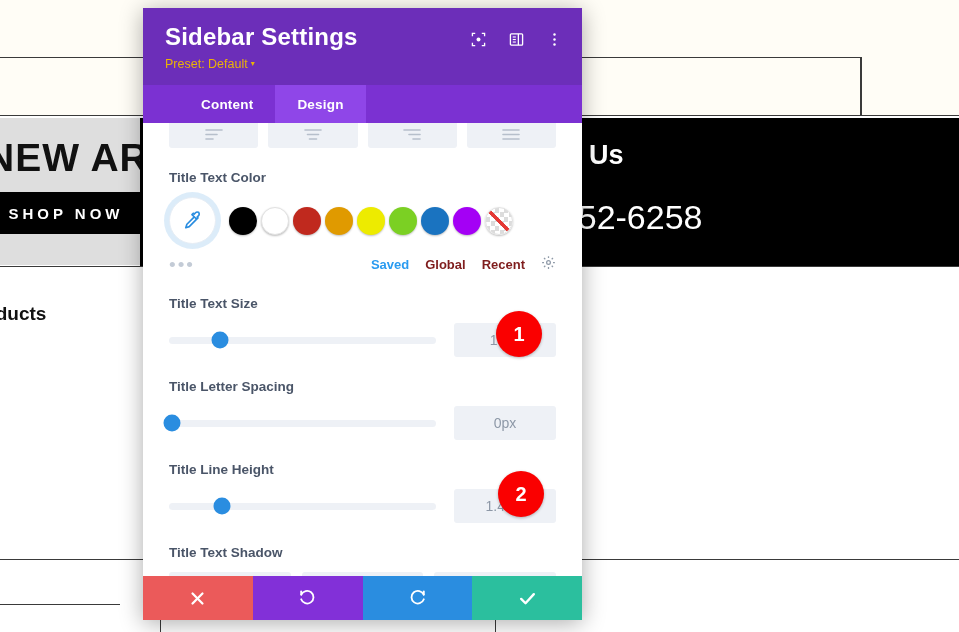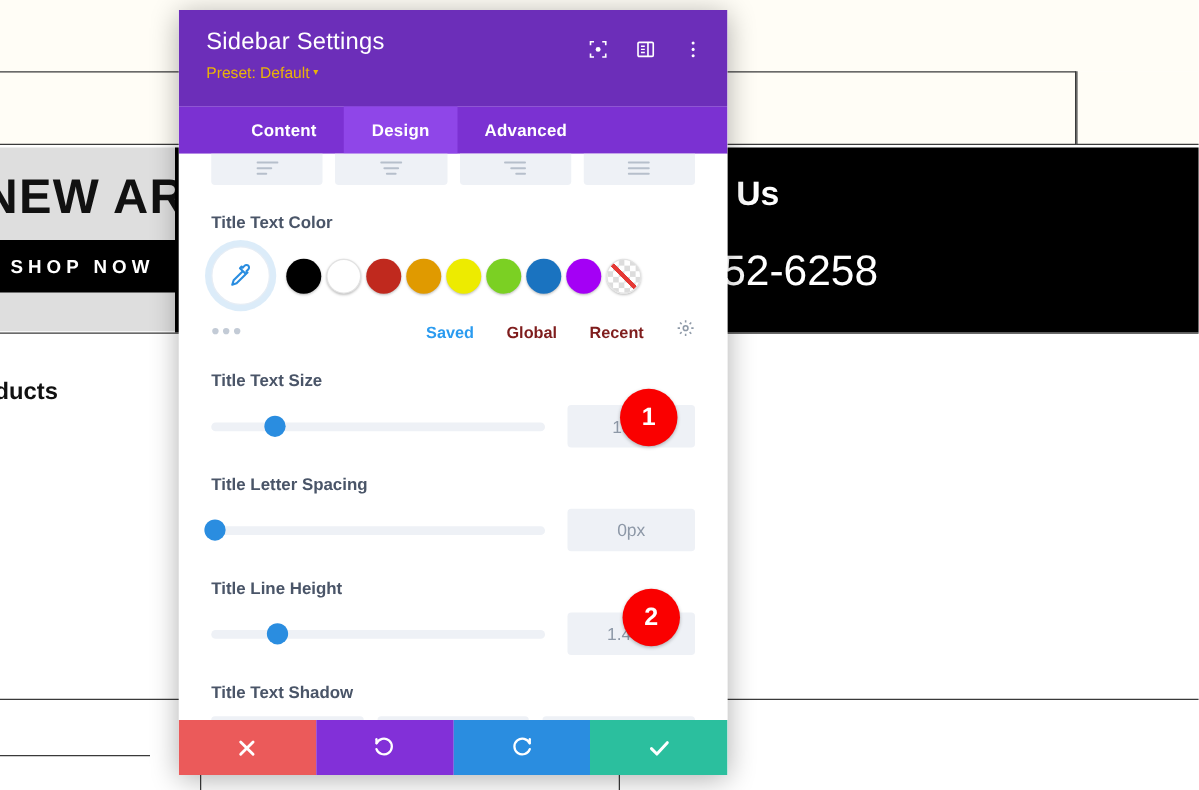--- a/index.html
+++ b/index.html
@@ -87,21 +87,21 @@
     background: #ffffff;
     box-shadow: 0 3px 22px rgba(0,0,0,.33);
     display: flex; flex-direction: column;
     overflow: hidden;
   }
   .modal-header {
     background: #6c2eb9; height: 77px; flex: 0 0 77px;
     padding: 15px 22px 0 22px; position: relative;
   }
   .modal-title {
-    color: #ffffff; font-size: 19px; font-weight: 400; letter-spacing: .2px;
+    color: #ffffff; font-size: 24px; font-weight: 700; letter-spacing: .2px;
   }
   .modal-preset {
     color: #eab308; font-size: 12.5px; font-weight: 400; margin-top: 6px;
   }
   .modal-preset .caret { font-size: 8px; margin-left: 3px; vertical-align: 2px; }
   .header-icons {
     position: absolute; right: 20px; top: 24px;
     display: flex; align-items: center; gap: 23px;
   }
   .hicon { width: 15px; height: 15px; display: block; color: #fff; }
@@ -157,21 +157,21 @@
     background:
       linear-gradient(45deg, transparent 45%, #e53935 45%, #e53935 55%, transparent 55%),
       repeating-conic-gradient(#ffffff 0 25%, #dcdcdc 0 50%) 0 0/9px 9px;
     border: 1px solid #e2e2e2;
   }
 
   .palette-meta {
     display: flex; align-items: center; margin-top: 11px;
   }
   .dots3 { color: #c3cbd6; font-size: 19px; letter-spacing: 2px; line-height: 1; }
-  .palette-links { margin-left: auto; display: flex; align-items: center; gap: 26px; }
+  .palette-links { margin-left: auto; display: flex; align-items: center; gap: 16px; }
   .plink { font-size: 13px; font-weight: 700; color: #7f1d1d; }
   .plink.active { color: #2a9bf0; }
   .gear { color: #8f9aa8; }
 
   
   .slider-row { display: flex; align-items: center; gap: 18px; }
   .track {
     flex: 1 1 auto; height: 7px; background: #eef1f6; border-radius: 4px;
     position: relative;
   }
@@ -270,21 +270,20 @@
               <circle cx="8" cy="8" r="1.3"></circle>
               <circle cx="8" cy="13.4" r="1.3"></circle>
           </svg>
         </span>
       </div>
     </div>
 
     <div class="tabs">
       <div class="tab">Content</div>
       <div class="tab active">Design</div>
-      <div class="tab">Advanced</div>
     </div>
 
     <div class="modal-body">
 
       <div class="align-row">
         <div class="align-btn">
           <svg class="align-glyph" width="18" height="13" viewBox="0 0 18 13" fill="none" stroke="#b6bfcb" stroke-width="1.6" stroke-linecap="round">
             <line x1="1" y1="2" x2="17" y2="2"></line>
               <line x1="1" y1="6.5" x2="12" y2="6.5"></line>
               <line x1="1" y1="11" x2="8" y2="11"></line>

